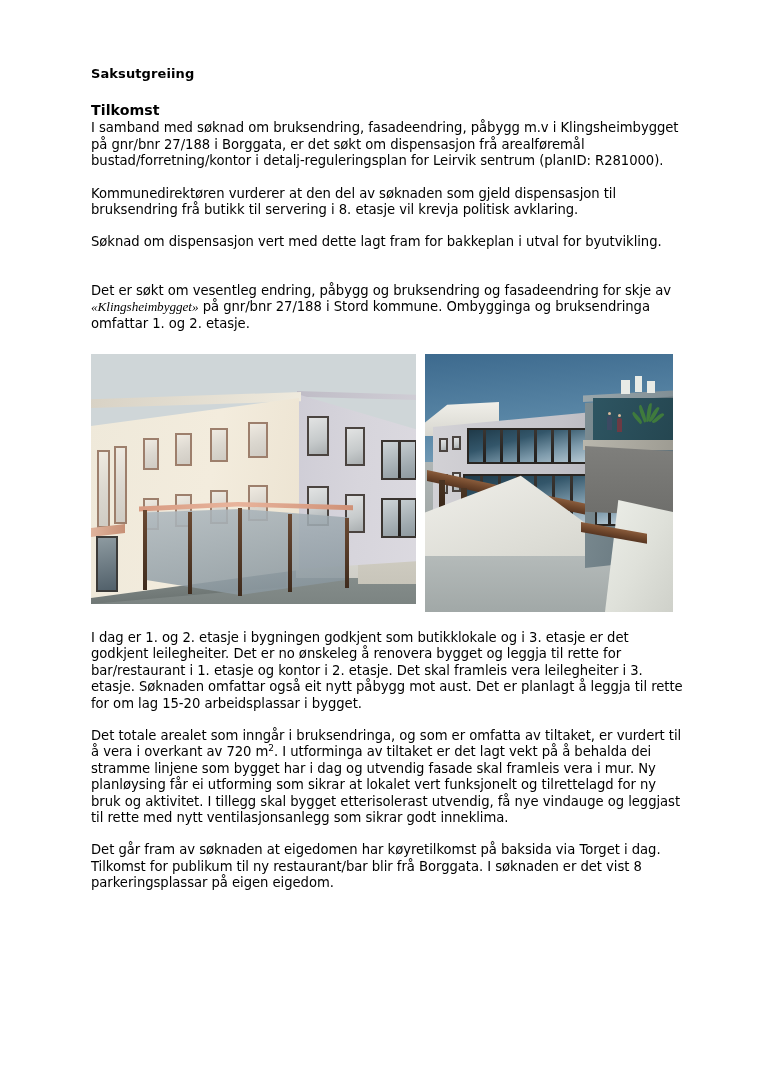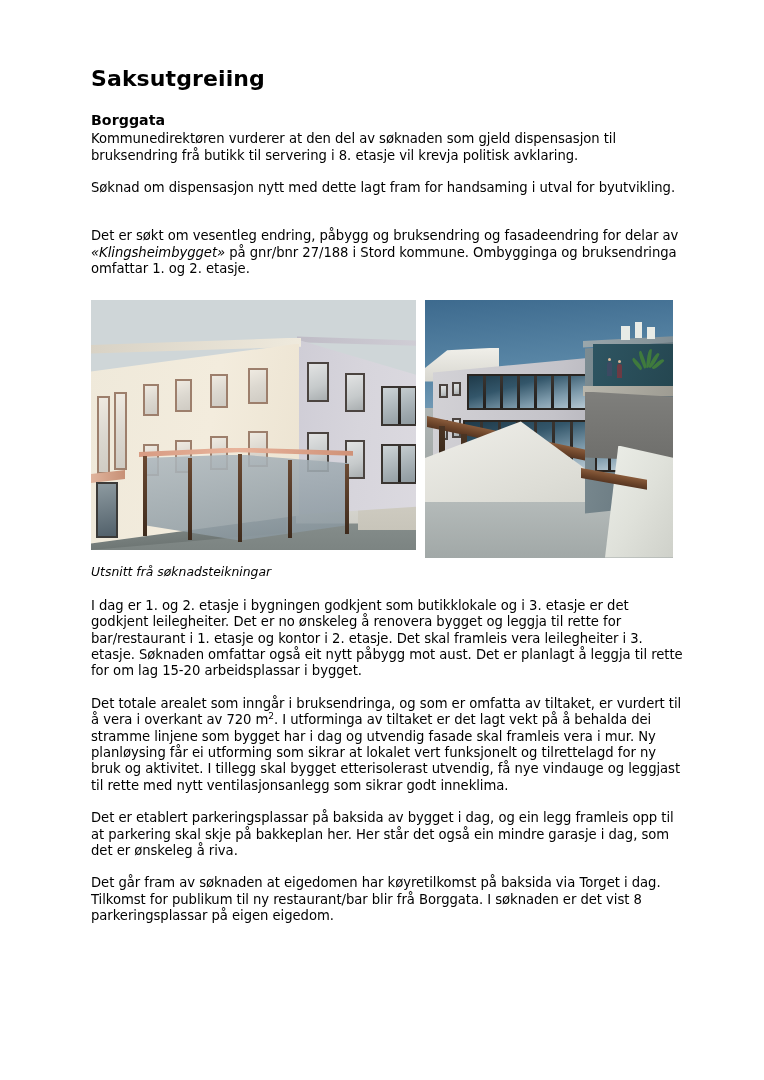--- a/index.html
+++ b/index.html
@@ -16,21 +16,21 @@
   }
   .page {
     position: relative;
     width: 764px;
     height: 1080px;
     background: #ffffff;
     box-sizing: border-box;
     padding: 66px 80px 0 91px;
   }
   .doc-title {
-    font-size: 22px;
+    font-size: 13px;
     font-weight: bold;
     letter-spacing: 0.1px;
     margin: 0 0 20px 0;
     line-height: 1.2;
   }
   h2.section-head {
     font-size: 14.2px;
     font-weight: bold;
     margin: 0 0 1px 0;
     line-height: 1.25;
@@ -38,21 +38,21 @@
   }
   p.body {
     font-size: 13.2px;
     line-height: 16.4px;
     margin: 0 0 16px 0;
     text-align: left;
     max-width: 595px;
     letter-spacing: -0.05px;
   }
   .spacer-sm { height: 16px; }
-  .italic { font-style: italic; }
+  .italic { font-style: italic; font-family: Liberation Serif, serif; }
   sup {
     font-size: 9px;
     vertical-align: super;
     line-height: 0;
   }
   
   .figures {
     position: relative;
     width: 595px;
     height: 258px;
@@ -271,31 +271,32 @@
   }
   .after-fig { height: 18px; }
 </style>
 </head>
 <body>
 
 <div class="page">
 
   <h1 class="doc-title">Saksutgreiing</h1>
 
-  <h2 class="section-head">Borggata</h2>
-
+  <h2 class="section-head">Tilkomst</h2>
+
+  <p class="body">I samband med søknad om bruksendring, fasadeendring, påbygg m.v i Klingsheimbygget på gnr/bnr 27/188 i Borggata, er det søkt om dispensasjon frå arealføremål bustad/forretning/kontor i detalj-reguleringsplan for Leirvik sentrum (planID: R281000).</p>
 
   <p class="body">Kommunedirektøren vurderer at den del av søknaden som gjeld dispensasjon til bruksendring frå butikk til servering i 8. etasje vil krevja politisk avklaring.</p>
 
-  <p class="body">Søknad om dispensasjon nytt med dette lagt fram for handsaming i utval for byutvikling.</p>
+  <p class="body">Søknad om dispensasjon vert med dette lagt fram for bakkeplan i utval for byutvikling.</p>
 
   <div class="spacer-sm"></div>
 
 
-  <p class="body"><span>Det er søkt om vesentleg endring, påbygg og bruksendring og fasadeendring for delar av </span><span class="italic">«Klingsheimbygget»</span><span> på gnr/bnr 27/188 i Stord kommune. Ombygginga og bruksendringa omfattar 1. og 2. etasje.</span></p>
+  <p class="body"><span>Det er søkt om vesentleg endring, påbygg og bruksendring og fasadeendring for skje av </span><span class="italic">«Klingsheimbygget»</span><span> på gnr/bnr 27/188 i Stord kommune. Ombygginga og bruksendringa omfattar 1. og 2. etasje.</span></p>
 
   <div class="figures">
 
     <div class="fig fig-left">
       <div class="fig-inner">
         <div class="sky-l"></div>
         <div class="ground-l"></div>
         <div class="snowbank-l"></div>
         <div class="bldg-far-l"></div>
         <div class="ground-l2"></div>
@@ -428,25 +429,23 @@
           <div class="plant-leaf" style="left:16px; top:7px;  width:4px;  height:14px; transform:rotate(46deg);"></div>
         </div>
 
         <div class="white-block-r"></div>
 
         <div class="deck-band-r" style="left:156px; top:168px; width:66px; height:10px; transform:skewY(10deg); transform-origin:left top;"></div>
       </div>
     </div>
   </div>
 
-  <p class="caption">Utsnitt frå søknadsteikningar</p>
 
   <div class="after-fig"></div>
 
   <p class="body">I dag er 1. og 2. etasje i bygningen godkjent som butikklokale og i 3. etasje er det godkjent leilegheiter. Det er no ønskeleg å renovera bygget og leggja til rette for bar/restaurant i 1. etasje og kontor i 2. etasje. Det skal framleis vera leilegheiter i 3. etasje. Søknaden omfattar også eit nytt påbygg mot aust. Det er planlagt å leggja til rette for om lag 15-20 arbeidsplassar i bygget.</p>
 
   <p class="body"><span>Det totale arealet som inngår i bruksendringa, og som er omfatta av tiltaket, er vurdert til å vera i overkant av 720 m</span><sup>2</sup><span>. I utforminga av tiltaket er det lagt vekt på å behalda dei stramme linjene som bygget har i dag og utvendig fasade skal framleis vera i mur. Ny planløysing får ei utforming som sikrar at lokalet vert funksjonelt og tilrettelagd for ny bruk og aktivitet. I tillegg skal bygget etterisolerast utvendig, få nye vindauge og leggjast til rette med nytt ventilasjonsanlegg som sikrar godt inneklima.</span></p>
 
-  <p class="body">Det er etablert parkeringsplassar på baksida av bygget i dag, og ein legg framleis opp til at parkering skal skje på bakkeplan her. Her står det også ein mindre garasje i dag, som det er ønskeleg å riva.</p>
 
   <p class="body">Det går fram av søknaden at eigedomen har køyretilkomst på baksida via Torget i dag. Tilkomst for publikum til ny restaurant/bar blir frå Borggata. I søknaden er det vist 8 parkeringsplassar på eigen eigedom.</p>
 
 </div>
 
 </body></html>

